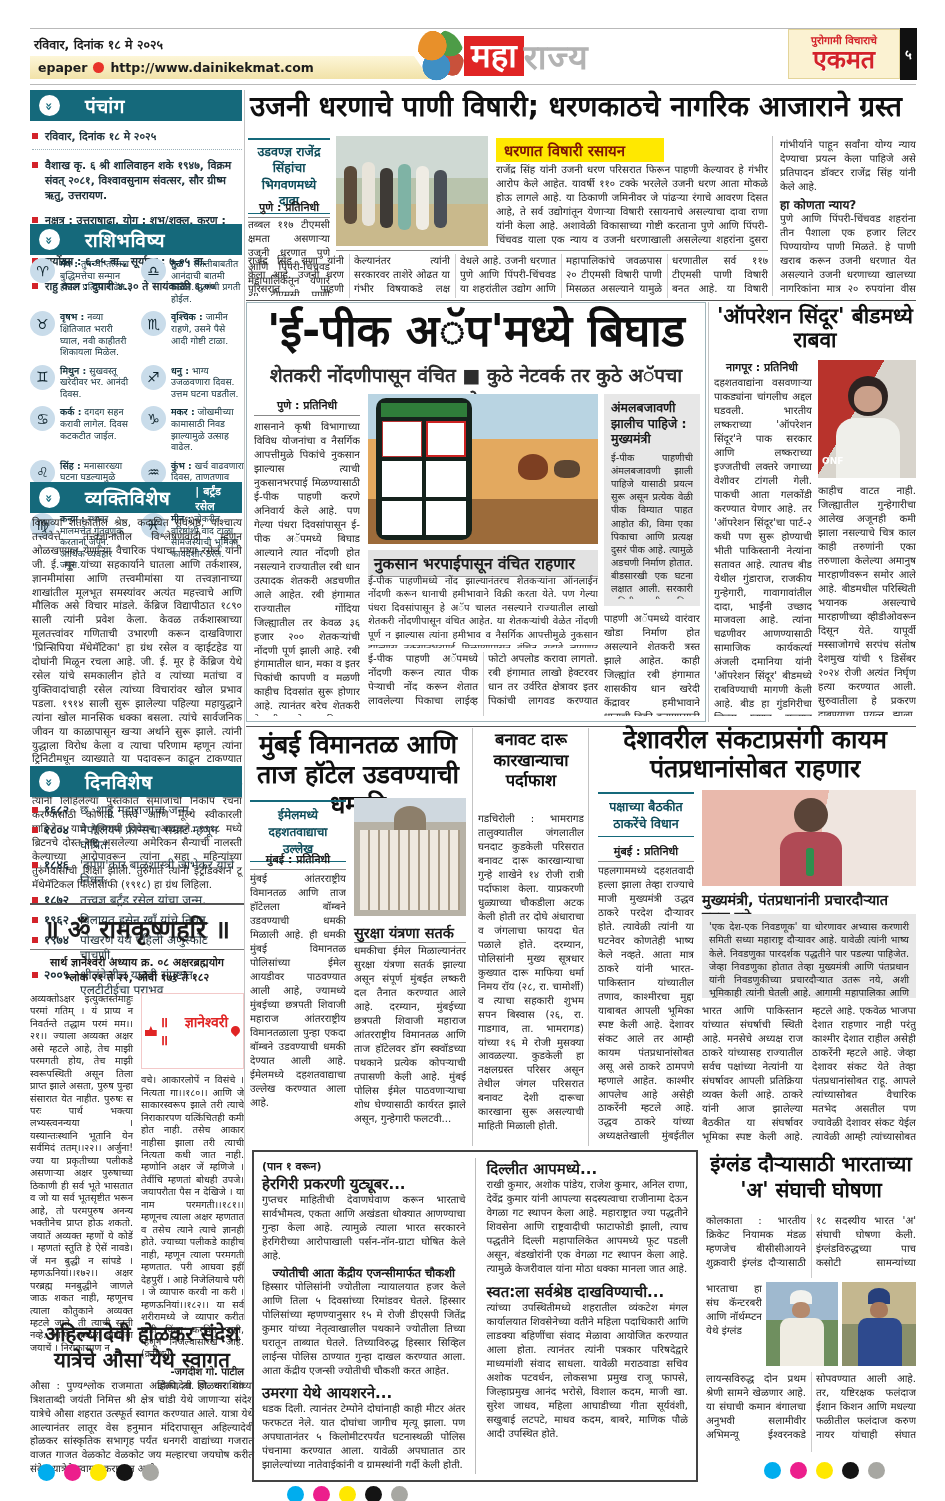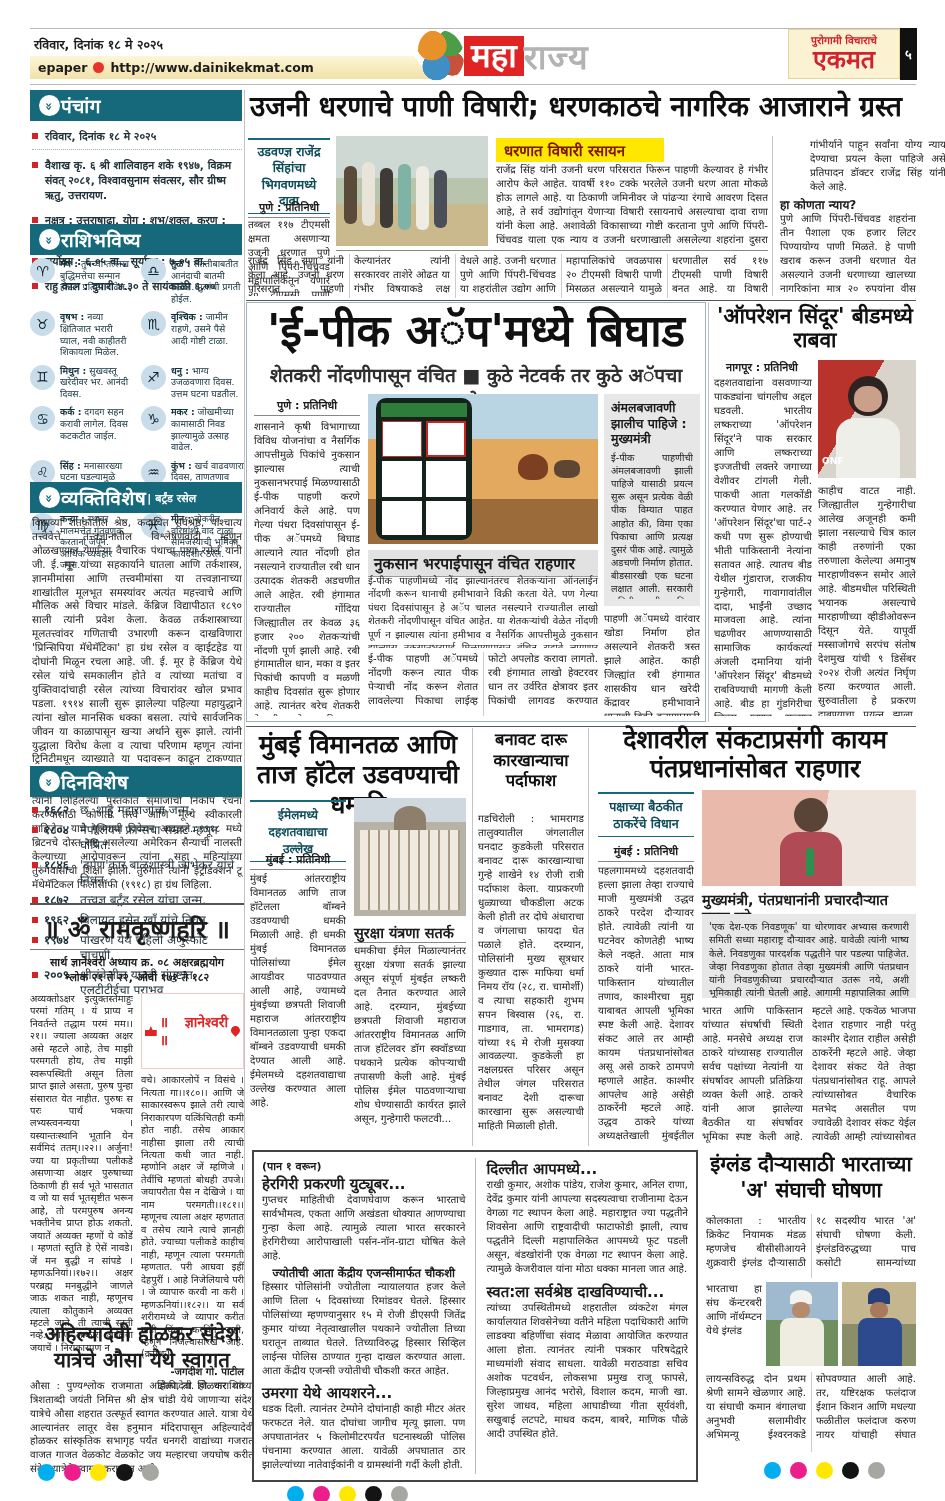--- a/index.html
+++ b/index.html
@@ -24,21 +24,21 @@
       radial-gradient(circle at 75% 65%, #c8513b 0 24%, transparent 25%);
       border-radius:40% 55% 50% 45%; }
   .mh-maha { background:#e02424; color:#fff; font-size:33px; font-weight:800; padding:2px 7px; line-height:1.1; }
   .mh-rajya { color:#b3b3b3; font-size:34px; font-weight:800; letter-spacing:1px; }
   .brandbox { left:788px; top:29px; width:112px; height:50px; background:#fbf2d2; border:1px solid #e3d49a; text-align:center; padding-top:3px; }
   .brand-tag { color:#d3232a; font-size:10.5px; font-weight:bold; }
   .brand-name { color:#d3232a; font-size:25px; font-weight:800; line-height:1; text-shadow:0.5px 0.5px 0 #fff; }
   .pagenobox { left:900px; top:28px; width:17px; height:52px; background:#111; color:#fff; display:flex; align-items:center; justify-content:center; font-size:13px; font-weight:bold; }
 
   
-  .sec-head { position:absolute; left:30px; width:212px; height:31px; background:#15697b; color:#fff; display:flex; align-items:center; gap:1px; padding:0 9px; }
+  .sec-head { position:absolute; left:30px; width:212px; height:31px; background:#15697b; color:#fff; display:flex; align-items:center; gap:25px; padding:0 9px; }
   .sec-title { font-size:19px; font-weight:800; letter-spacing:0.5px; }
   .sec-sub { font-size:11px; font-weight:bold; }
   .circ { width:21px; height:21px; min-width:21px; border-radius:50%; background:#fff; color:#15697b; display:flex; align-items:center; justify-content:center; font-size:13px; font-weight:900; }
   .circ i { font-style:normal; transform:rotate(90deg); letter-spacing:-2px; }
 
   .sq { width:6px; height:6px; min-width:6px; background:#d3232a; display:inline-block; margin-top:4px; }
 
   .pan-list { left:32px; top:124px; width:210px; }
   .pan-row { display:flex; gap:7px; font-size:10.8px; line-height:1.4; font-weight:bold; color:#20323a; padding:5px 0; }
   .pan-row:first-child { border-bottom:1px dotted #9bb2ba; margin-bottom:3px; }
@@ -318,21 +318,21 @@
     <span class="ph-shape" style="left:44px; top:32px; width:13px; height:60px; background:#3e3a36; border-radius:6px;"></span>
     <span class="ph-shape" style="left:62px; top:28px; width:13px; height:66px; background:#7fb3a5; border-radius:6px;"></span>
     <span class="ph-shape" style="left:80px; top:30px; width:13px; height:64px; background:#efece4; border-radius:6px;"></span>
     <span class="ph-shape" style="left:98px; top:34px; width:13px; height:58px; background:#4a4f57; border-radius:6px;"></span>
   </div>
 
   <div class="abs ujani-note" style="left:496px; top:138px; width:168px;">धरणात विषारी रसायन</div>
   <div class="abs bt just" style="left:496px; top:163px; width:272px; height:84px; overflow:hidden;">राजेंद्र सिंह यांनी उजनी धरण परिसरात फिरून पाहणी केल्यावर हे गंभीर आरोप केले आहेत. यावर्षी ११० टक्के भरलेले उजनी धरण आता मोकळे होऊ लागले आहे. या ठिकाणी जमिनीवर जे पांढऱ्या रंगाचे आवरण दिसत आहे, ते सर्व उद्योगांतून येणाऱ्या विषारी रसायनाचे असल्याचा दावा राणा यांनी केला आहे. अशावेळी विकासाच्या गोष्टी करताना पुणे आणि पिंपरी-चिंचवड याला एक न्याय व उजनी धरणाखाली असलेल्या शहरांना दुसरा न्याय असे वर्णन योग्य आहे का असाही सवाल त्यांनी केला आहे.</div>
 
   <div class="vl" style="left:772px; top:136px; height:160px;"></div>
-  <div class="abs bt just" style="left:780px; top:138px; width:136px;margin-left:30px;">गांभीर्याने पाहून सर्वांना योग्य न्याय देण्याचा प्रयत्न केला पाहिजे असे प्रतिपादन डॉक्टर राजेंद्र सिंह यांनी केले आहे.</div>
+  <div class="abs bt just" style="left:780px; top:138px; width:136px;">गांभीर्याने पाहून सर्वांना योग्य न्याय देण्याचा प्रयत्न केला पाहिजे असे प्रतिपादन डॉक्टर राजेंद्र सिंह यांनी केले आहे.</div>
   <div class="abs b" style="left:780px; top:196px; width:136px; font-size:12px;">हा कोणता न्याय?</div>
   <div class="abs bt just" style="left:780px; top:212px; width:136px; height:84px; overflow:hidden;">पुणे आणि पिंपरी-चिंचवड शहरांना तीन पैशाला एक हजार लिटर पिण्यायोग्य पाणी मिळते. हे पाणी खराब करून उजनी धरणात येत असल्याने उजनी धरणाच्या खालच्या नागरिकांना मात्र २० रुपयांना वीस लिटर पाणी विकत घ्यावे लागते.</div>
 
   <div class="hl" style="left:336px; top:250px; width:432px; background:#888;"></div>
   <div class="abs bt just cols5" style="left:248px; top:254px; width:520px; height:44px; overflow:hidden;">राजेंद्र सिंह राणा यांनी केला आहे. उजनी धरण परिसरात पाहणी केल्यानंतर त्यांनी सरकारवर ताशेरे ओढत या गंभीर विषयाकडे लक्ष वेधले आहे. उजनी धरणात पुणे आणि पिंपरी-चिंचवड या शहरांतील उद्योग आणि महापालिकांचे जवळपास २० टीएमसी विषारी पाणी मिसळत असल्याने यामुळे धरणातील सर्व ११७ टीएमसी पाणी विषारी बनत आहे. या विषारी पाण्यामुळे धरणाच्या खालच्या भागात असणाऱ्या लाखो नागरिकांना याचा फटका बसत असून अनेकांना कॅन्सर आणि त्वचारोगासारखे दुर्धर आजार उद्भवू लागले आहेत. अशावेळी शासनाने याकडे</div>
   <div class="hl" style="left:246px; top:300px; width:670px; background:#555;"></div>
 
   <div class="abs" style="left:246px; top:302px; width:460px; height:420px; border:1px solid #9fb4ba;"></div>
   <div class="abs hd-xl ctr" style="left:252px; top:308px; width:448px; font-size:44px; line-height:1.05;">'ई-पीक अॅप'मध्ये बिघाड</div>
   <div class="abs b ctr" style="left:252px; top:362px; width:448px; font-size:19px; color:#2e2e2e;">शेतकरी नोंदणीपासून वंचित ■  कुठे नेटवर्क तर कुठे अॅपचा खोडा</div>

